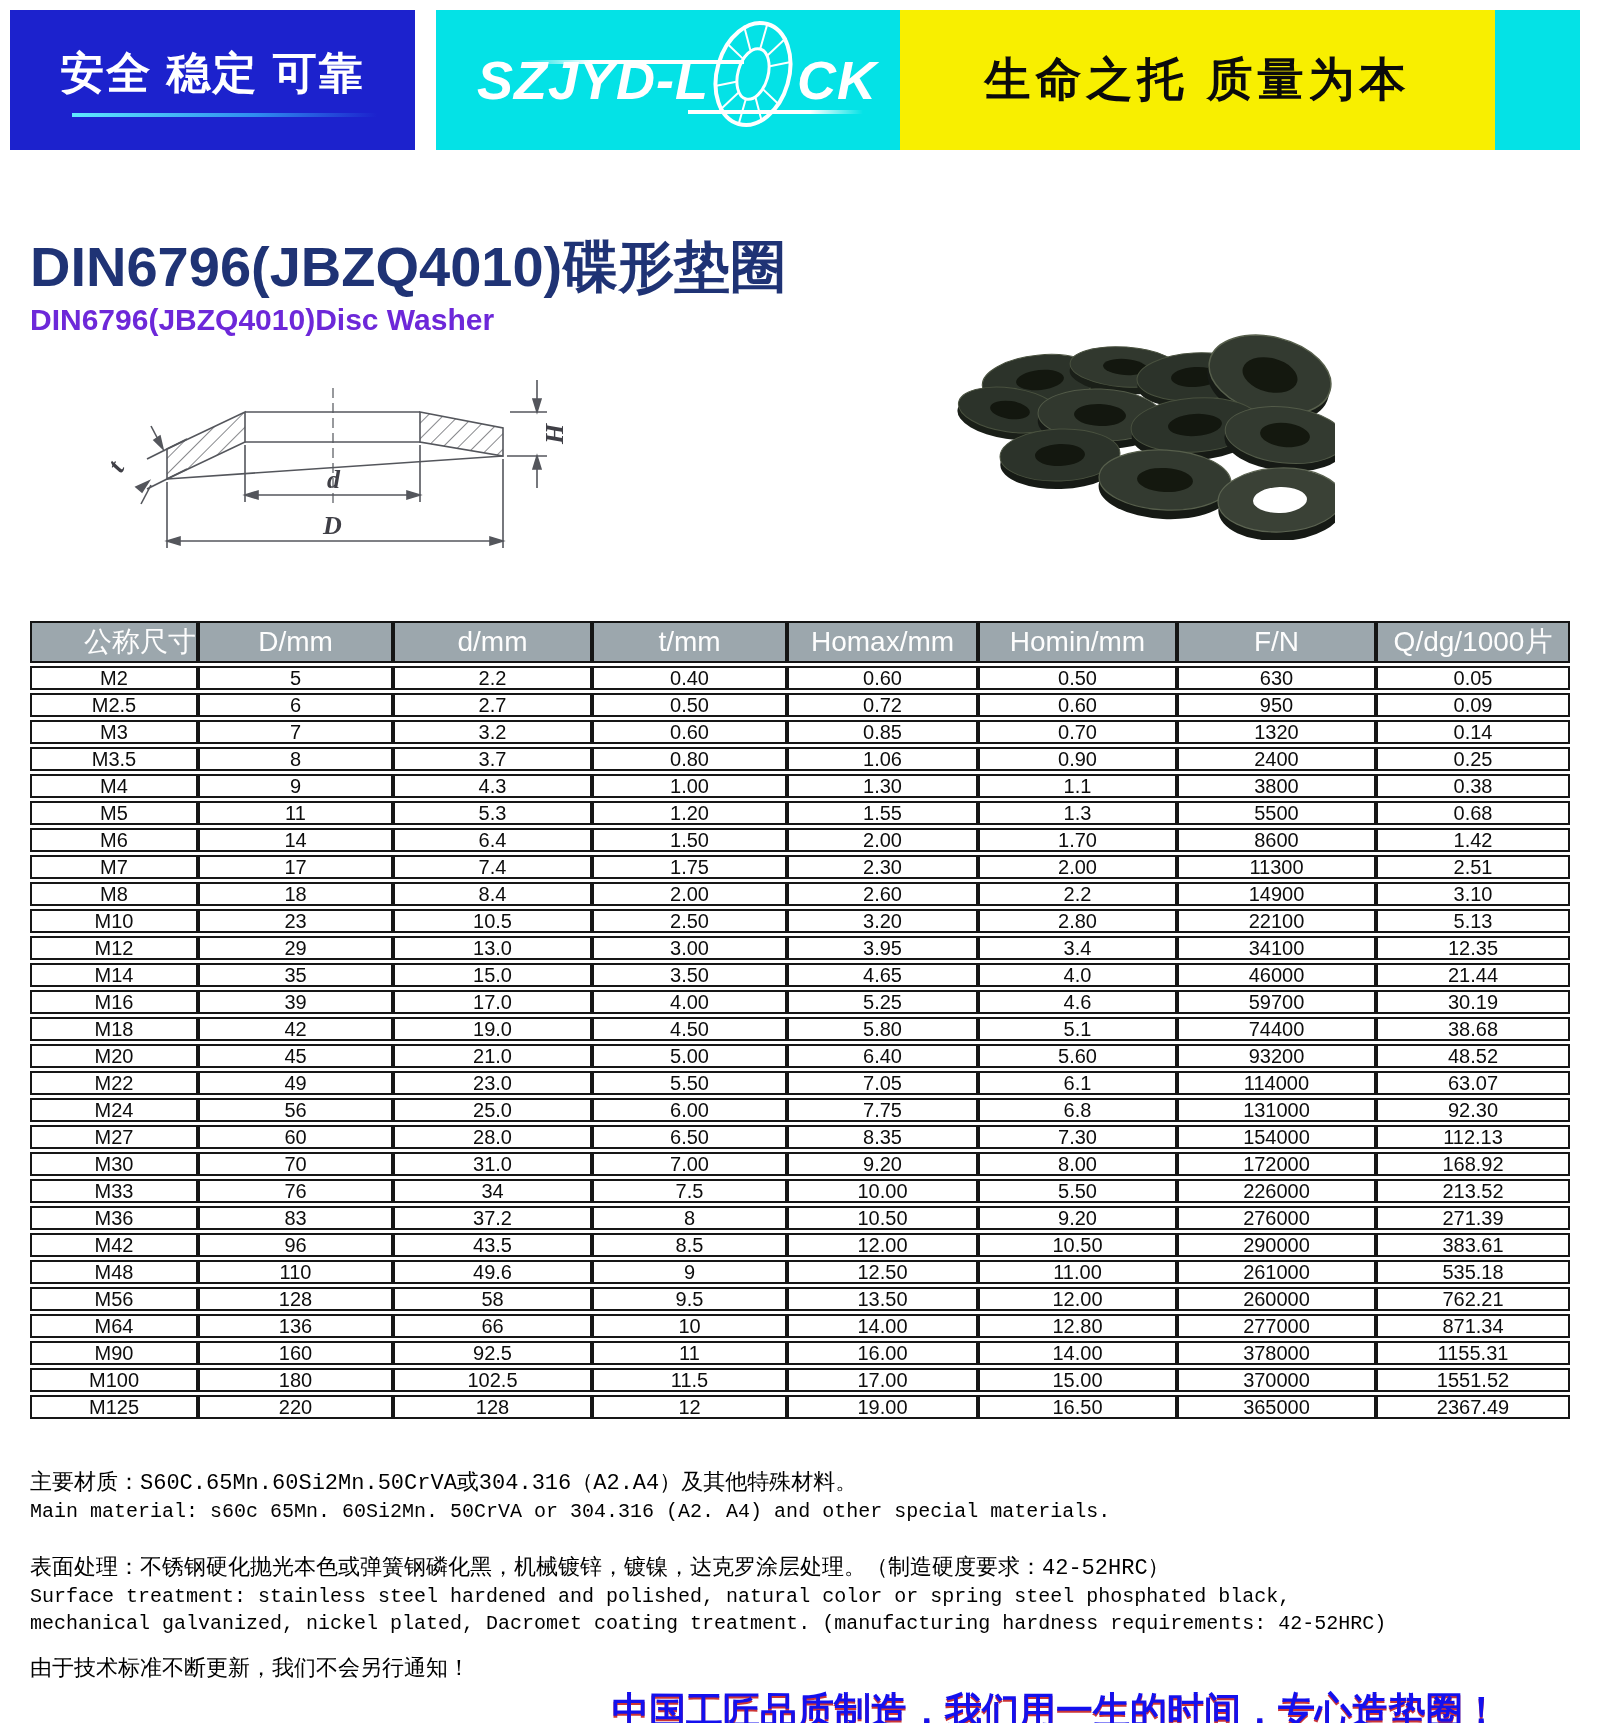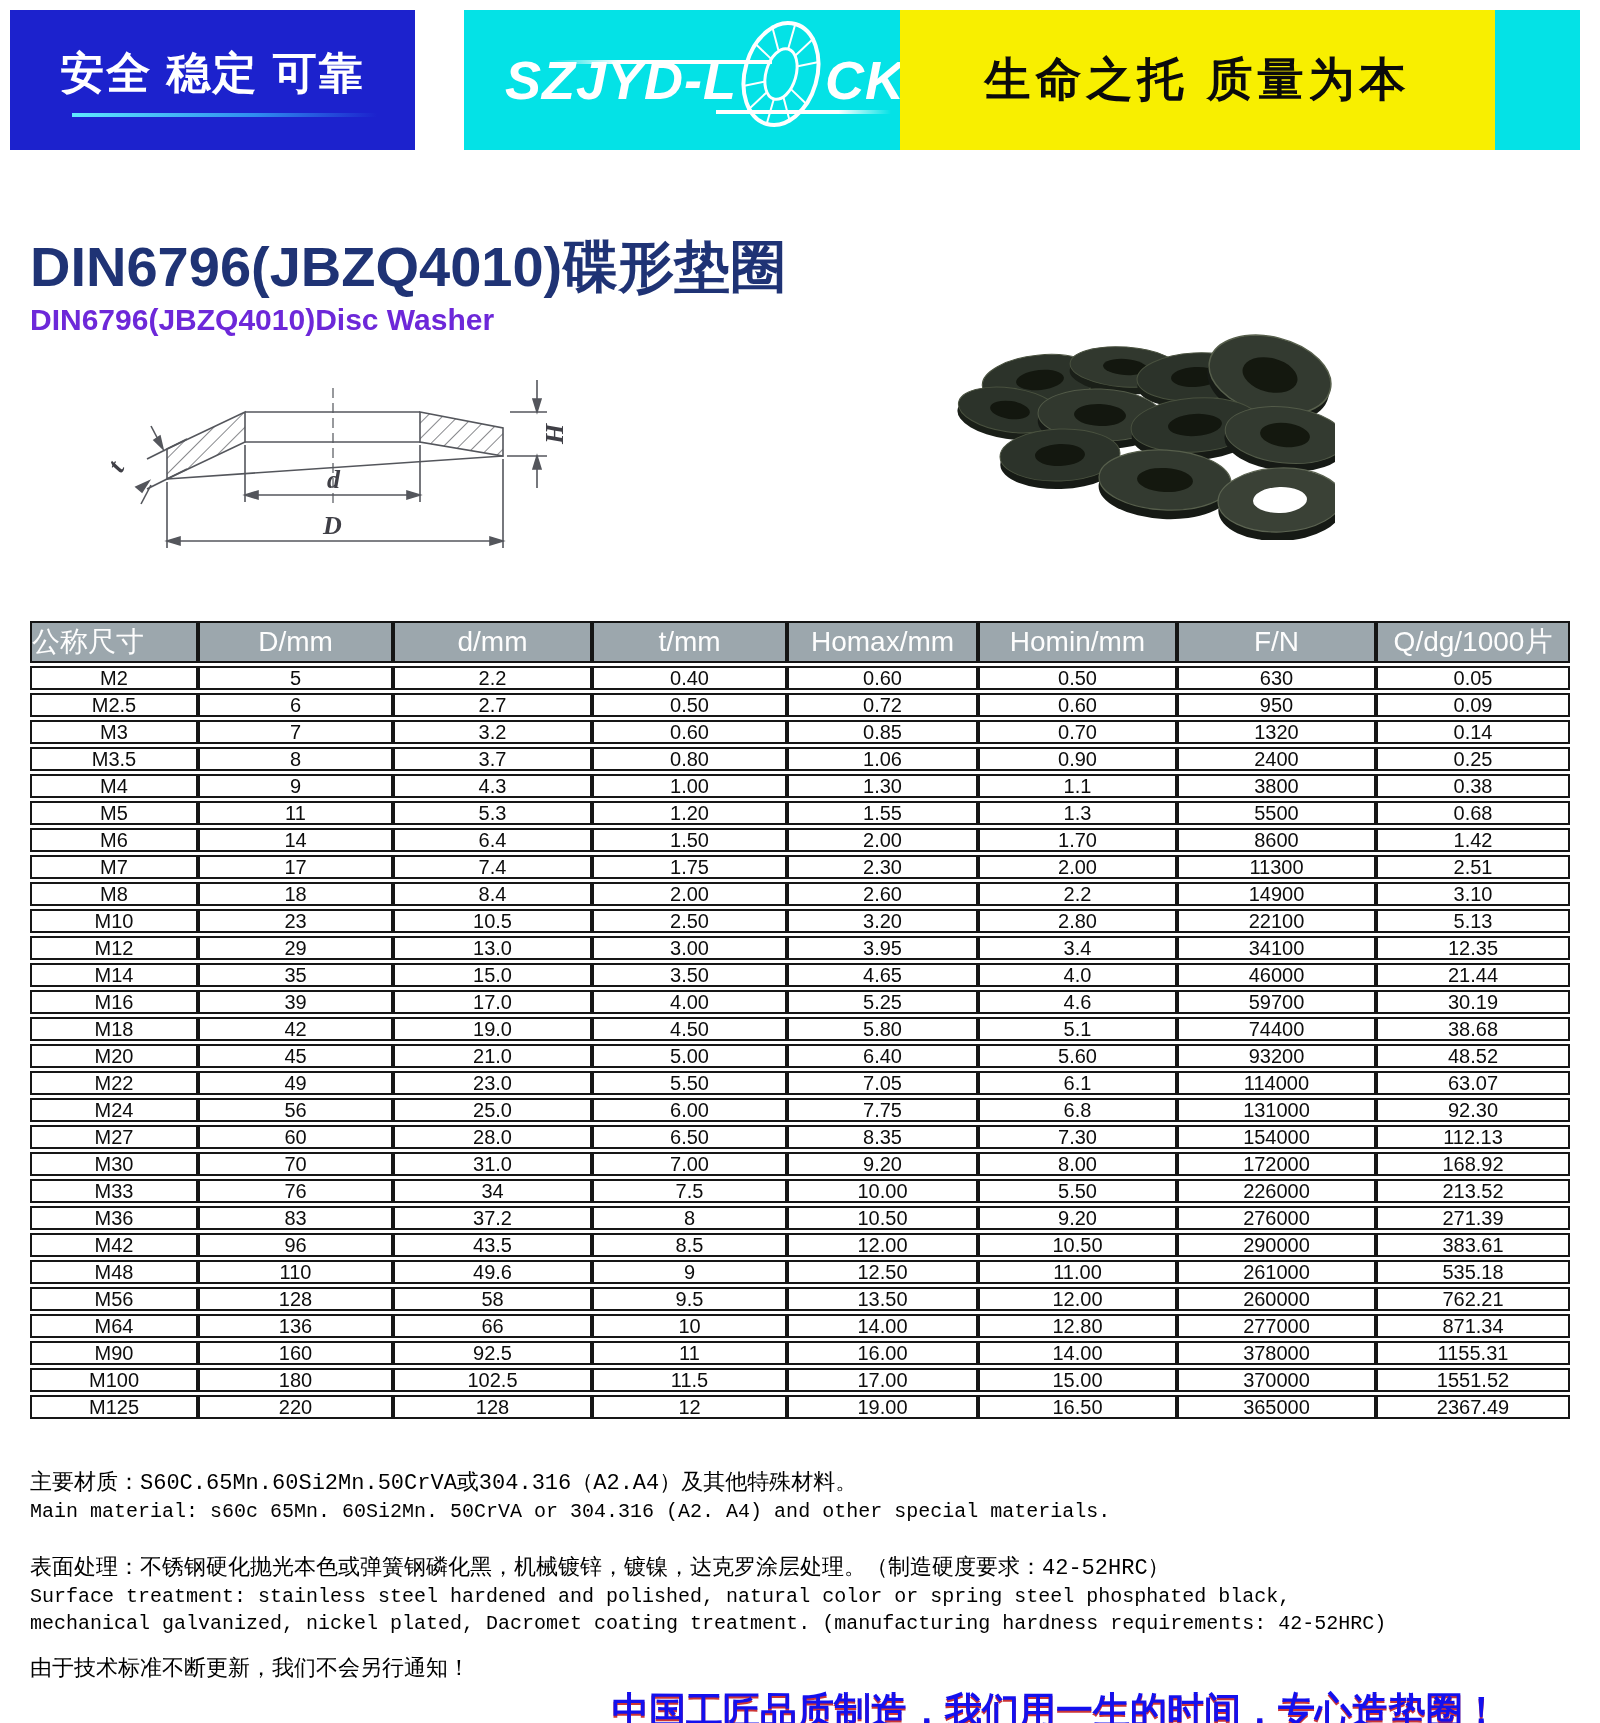--- a/index.html
+++ b/index.html
@@ -2,21 +2,21 @@
 <html><head>
 <meta charset="utf-8">
 <style>
   html,body{margin:0;padding:0;background:#ffffff;}
   .page{position:relative;width:1600px;height:1723px;background:#fff;overflow:hidden;
         font-family:"Liberation Sans","DejaVu Sans",sans-serif;}
 
   
   .hblock{position:absolute;top:10px;height:140px;display:flex;align-items:center;justify-content:center;}
   .h-blue{left:10px;width:405px;background:#1c22cd;flex-direction:column;}
-  .h-cyan{left:464px;width:482px;background:#04e2e6;}
+  .h-cyan{left:436px;width:482px;background:#04e2e6;}
   .h-yellow{left:900px;width:595px;background:#f8ef00;}
   .h-cyan2{left:1495px;width:85px;background:#04e2e6;}
   .banner-left-text{color:#fff;font-size:44px;font-weight:bold;letter-spacing:2px;white-space:nowrap;}
   .banner-underline{width:305px;height:4px;margin-top:10px;align-self:flex-start;margin-left:62px;
         background:linear-gradient(90deg,#5feaff 0%,#2f8df0 60%,rgba(47,141,240,0) 100%);}
   .banner-right-text{color:#0b0b0b;font-size:46px;font-weight:bold;letter-spacing:5px;white-space:nowrap;}
   .logo{display:flex;align-items:center;color:#fff;font-style:italic;font-weight:bold;
         font-size:54px;letter-spacing:1px;position:relative;}
   .speed-a{position:absolute;left:88px;top:50px;width:220px;height:4px;
         background:linear-gradient(90deg,rgba(255,255,255,0),#fff 30%,#fff);}
@@ -30,21 +30,21 @@
 
   
   .drawing{position:absolute;left:55px;top:352px;}
   .photo{position:absolute;left:875px;top:305px;}
 
   
   .spec-table{position:absolute;left:30px;top:618px;width:1540px;
         border-collapse:separate;border-spacing:0 3px;table-layout:fixed;}
   .spec-table th{background:#9ca7ad;color:#fdfdfd;font-size:28px;font-weight:400;
         height:38px;border:2px solid #151515;padding:0;text-align:center;box-sizing:content-box;}
-  .spec-table th:first-child{text-align:left;}
+  .spec-table th:first-child{text-align:right;}
   .spec-table td{background:#fff;border:2px solid #161616;text-align:center;
         font-size:20px;height:20px;line-height:20px;padding:0;color:#0d0d0d;}
 
   
   .notes{position:absolute;left:30px;top:1470px;color:#000;
         font-family:"Liberation Mono","DejaVu Sans Mono",monospace;}
   .notes p{margin:0;}
   .note-zh{font-size:22px;line-height:28px;}
   .note-en{font-size:20px;line-height:27px;}
   .sp30{height:30px;}

